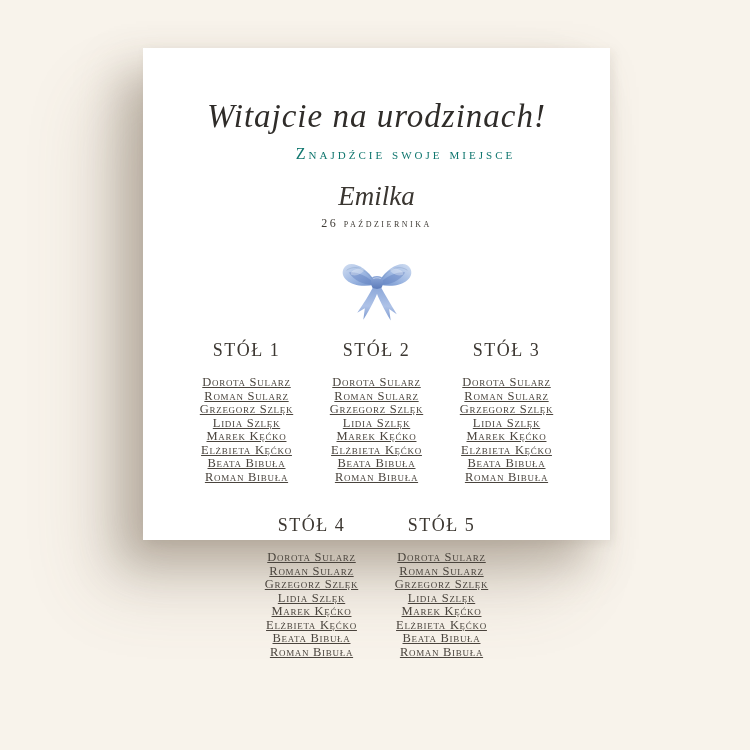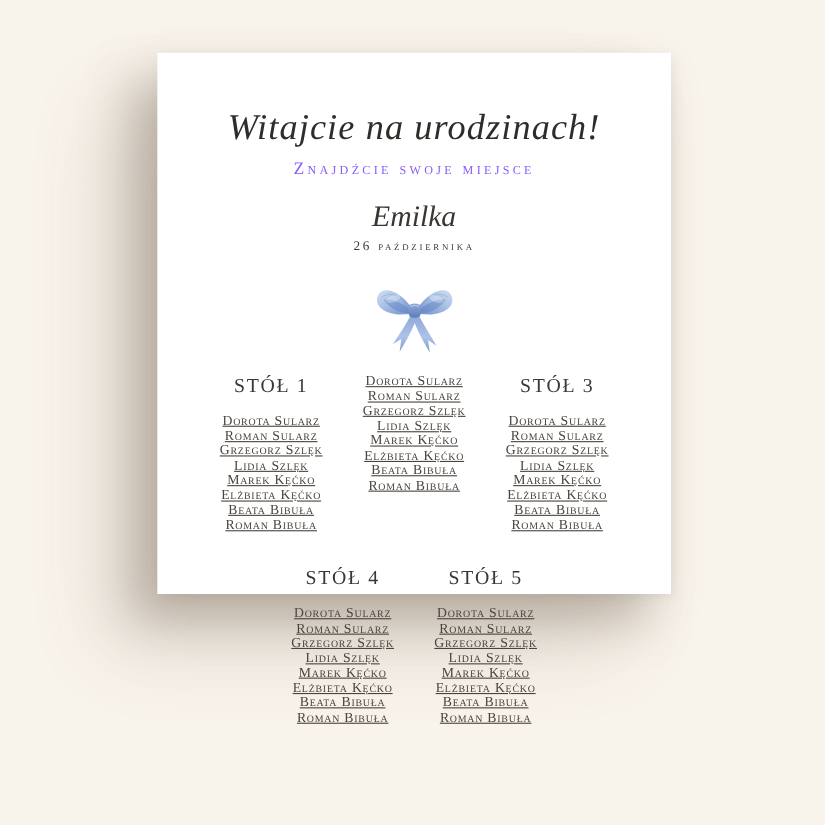--- a/index.html
+++ b/index.html
@@ -29,21 +29,22 @@
     font-size: 33px;
     letter-spacing: 1px;
     color: #2f2c29;
     margin: 0;
   }
   .event-subtitle {
     top: 97px;
     font-variant: small-caps;
     font-size: 16px;
     letter-spacing: 3px;
-    color: #8b5cf6;
+    color: #0f766e;
+    padding-left: 29px;
   }
   .honoree {
     top: 133px;
     font-style: italic;
     font-size: 27px;
     color: #3a3631;
   }
   .event-date {
     top: 168px;
     font-variant: small-caps;
@@ -146,20 +147,21 @@
         <li>Roman Sularz</li>
         <li>Grzegorz Szlęk</li>
         <li>Lidia Szlęk</li>
         <li>Marek Kęćko</li>
         <li>Elżbieta Kęćko</li>
         <li>Beata Bibuła</li>
         <li>Roman Bibuła</li>
       </ul>
     </div>
     <div class="table-col">
+      <h3 class="table-title">STÓŁ 2</h3>
       <ul class="guest-list">
         <li>Dorota Sularz</li>
         <li>Roman Sularz</li>
         <li>Grzegorz Szlęk</li>
         <li>Lidia Szlęk</li>
         <li>Marek Kęćko</li>
         <li>Elżbieta Kęćko</li>
         <li>Beata Bibuła</li>
         <li>Roman Bibuła</li>
       </ul>

